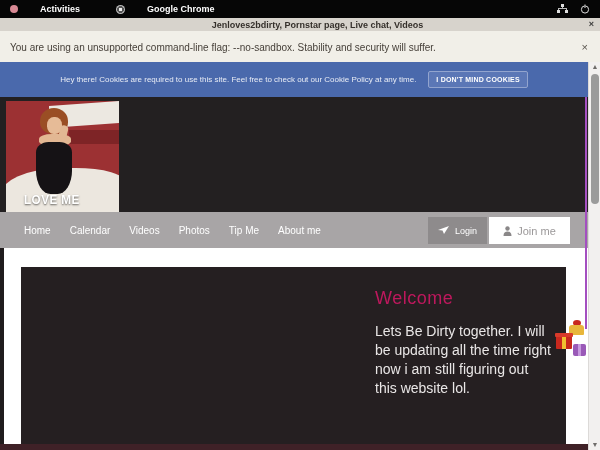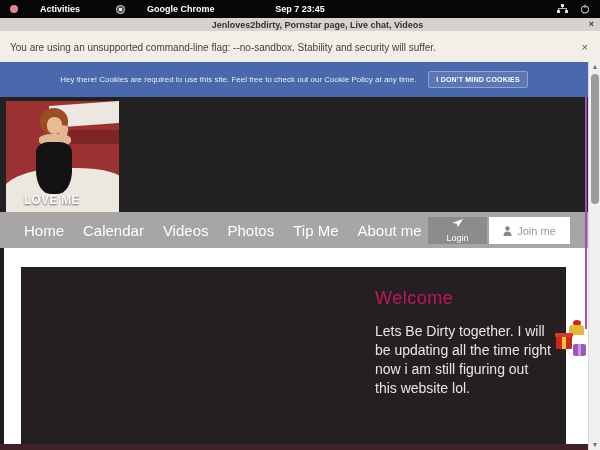--- a/index.html
+++ b/index.html
@@ -45,23 +45,23 @@
   .ph-face { position:absolute; left:41px; top:16px; width:15px; height:17px; border-radius:45%; background:#e6bb97; }
   .ph-arm { position:absolute; left:52px; top:24px; width:8px; height:26px; border-radius:4px; background:#e2b793; transform:rotate(14deg); }
   .ph-chest { position:absolute; left:33px; top:33px; width:32px; height:12px; border-radius:40%; background:#e2b793; }
   .ph-corset { position:absolute; left:30px; top:41px; width:36px; height:52px; border-radius:35% 35% 40% 40%/20% 20% 45% 45%; background:#151215; }
   .ph-caption { position:absolute; left:18px; bottom:5px; color:#fff; font-size:13px; font-weight:bold; letter-spacing:.5px;
                 text-shadow:0 1px 2px rgba(0,0,0,.6); transform:scale(.9,1.05); transform-origin:left bottom; }
 
   
   .nav { left:0; top:212px; width:588px; height:36px; background:#a8a5a6; display:flex; align-items:center; }
   .nav-items { display:flex; gap:13px; padding-left:18px; }
-  .nav-item { color:#fff; font-size:15px; cursor:pointer;padding-left:6px; }
+  .nav-item { color:#fff; font-size:10px; cursor:pointer;padding-left:6px; }
   .btn-login { position:absolute; left:428px; top:217px; width:59px; height:27px; background:#8e8b8c; color:#fff;
-               font-size:9px; display:flex; align-items:center; justify-content:center; gap:5px; cursor:pointer;flex-direction:column; }
+               font-size:9px; display:flex; align-items:center; justify-content:center; gap:5px; cursor:pointer; }
   .btn-join { position:absolute; left:489px; top:217px; width:81px; height:27px; background:#fff; color:#9b9899;
               font-size:11px; display:flex; align-items:center; justify-content:center; gap:5px; cursor:pointer; }
 
   
   .left-strip { left:0; top:248px; width:4px; height:202px; background:#201c1d; }
   .content-box { left:21px; top:267px; width:545px; height:178px; background:#251f21; }
   .welcome-h { position:absolute; left:375px; top:288px; color:#be185d; font-size:18px; font-weight:300; letter-spacing:.5px; }
   .welcome-p { position:absolute; left:375px; top:322px; width:176px; color:#e9e6e6; font-size:14px; line-height:19px; }
   .footer { left:0; top:444px; width:588px; height:6px; background:#3f2127; }
 
@@ -87,21 +87,20 @@
 </head>
 <body>
 
 <div class="abs topbar">
   <div class="tb-left">
     <span class="act-dot"></span>
     <span>Activities</span>
     <span class="chrome-ic"></span>
     <span>Google Chrome</span>
   </div>
-  <div class="tb-clock">Sep 7 23:45</div>
   <div class="tb-right">
     <span>
       <svg width="11" height="10" viewBox="0 0 11 10">
           <g fill="#ddd">
             <rect x="4" y="0" width="3" height="3"></rect>
             <rect x="0" y="6" width="3" height="3"></rect>
             <rect x="8" y="6" width="3" height="3"></rect>
             <path d="M5 3h1v2H2v1H1V4h4zM6 4h4v2H9V5H6z" fill="#bbb"></path>
           </g>
         </svg>

